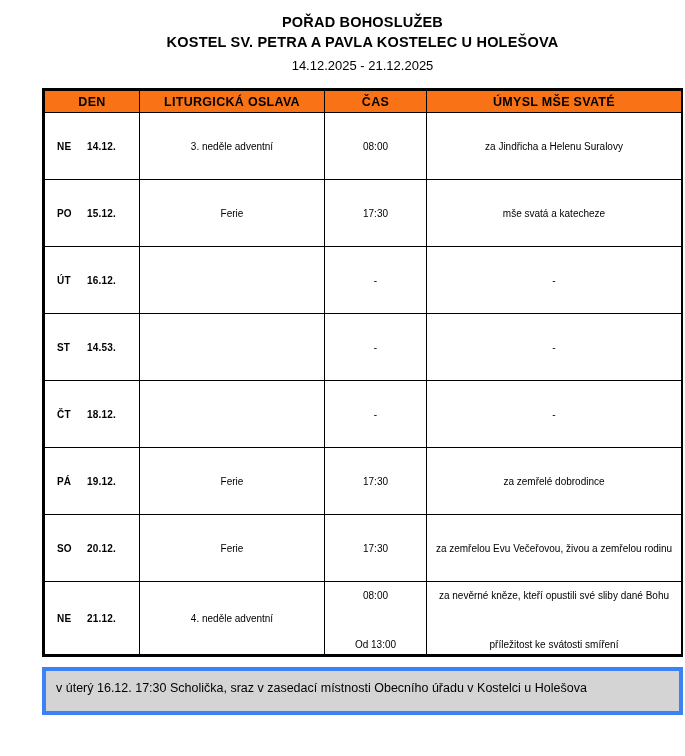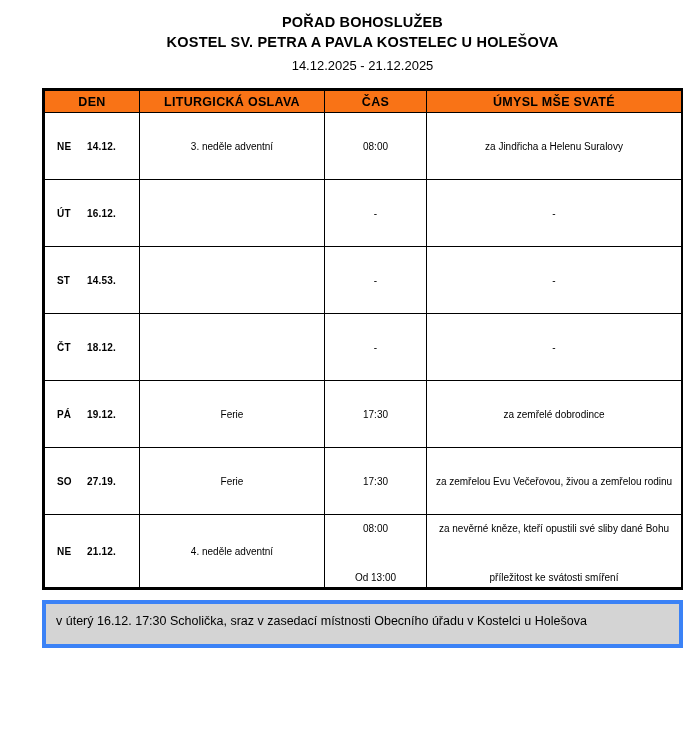--- a/index.html
+++ b/index.html
@@ -148,20 +148,28 @@
         <tr>
           <td class="day">
             <span class="dow">NE</span><span class="date">14.12.</span>
           </td>
           <td class="lit">3. neděle adventní</td>
           <td class="time">08:00</td>
           <td class="intent">za Jindřicha a Helenu Suralovy</td>
         </tr>
         <tr>
           <td class="day">
+            <span class="dow">PO</span><span class="date">15.12.</span>
+          </td>
+          <td class="lit">Ferie</td>
+          <td class="time">17:30</td>
+          <td class="intent">mše svatá a katecheze</td>
+        </tr>
+        <tr>
+          <td class="day">
             <span class="dow">ÚT</span><span class="date">16.12.</span>
           </td>
           <td class="lit"></td>
           <td class="time">-</td>
           <td class="intent">-</td>
         </tr>
         <tr>
           <td class="day">
             <span class="dow">ST</span><span class="date">14.53.</span>
           </td>
@@ -180,21 +188,21 @@
         <tr>
           <td class="day">
             <span class="dow">PÁ</span><span class="date">19.12.</span>
           </td>
           <td class="lit">Ferie</td>
           <td class="time">17:30</td>
           <td class="intent">za zemřelé dobrodince</td>
         </tr>
         <tr>
           <td class="day">
-            <span class="dow">SO</span><span class="date">27.19.</span>
+            <span class="dow">SO</span><span class="date">20.12.</span>
           </td>
           <td class="lit">Ferie</td>
           <td class="time">17:30</td>
           <td class="intent">za zemřelou Evu Večeřovou, živou a zemřelou rodinu</td>
         </tr>
         <tr class="last">
           <td class="day">
             <span class="dow">NE</span><span class="date">21.12.</span>
           </td>
           <td class="lit">4. neděle adventní</td>

